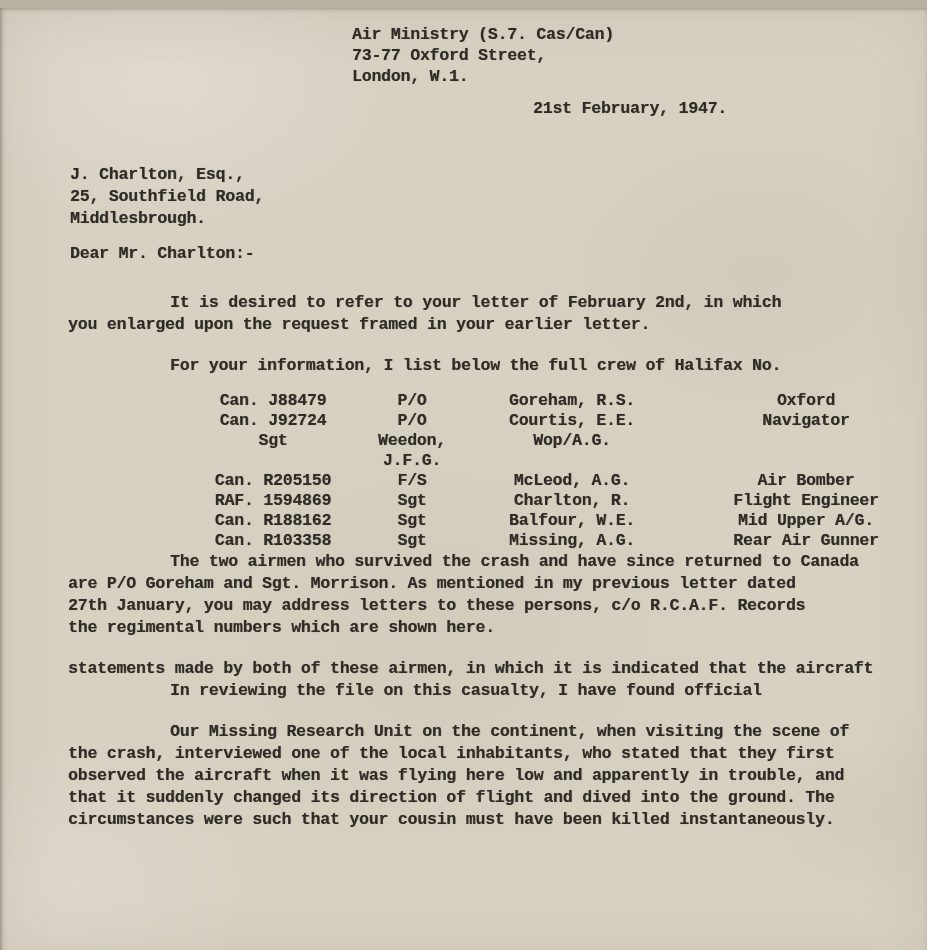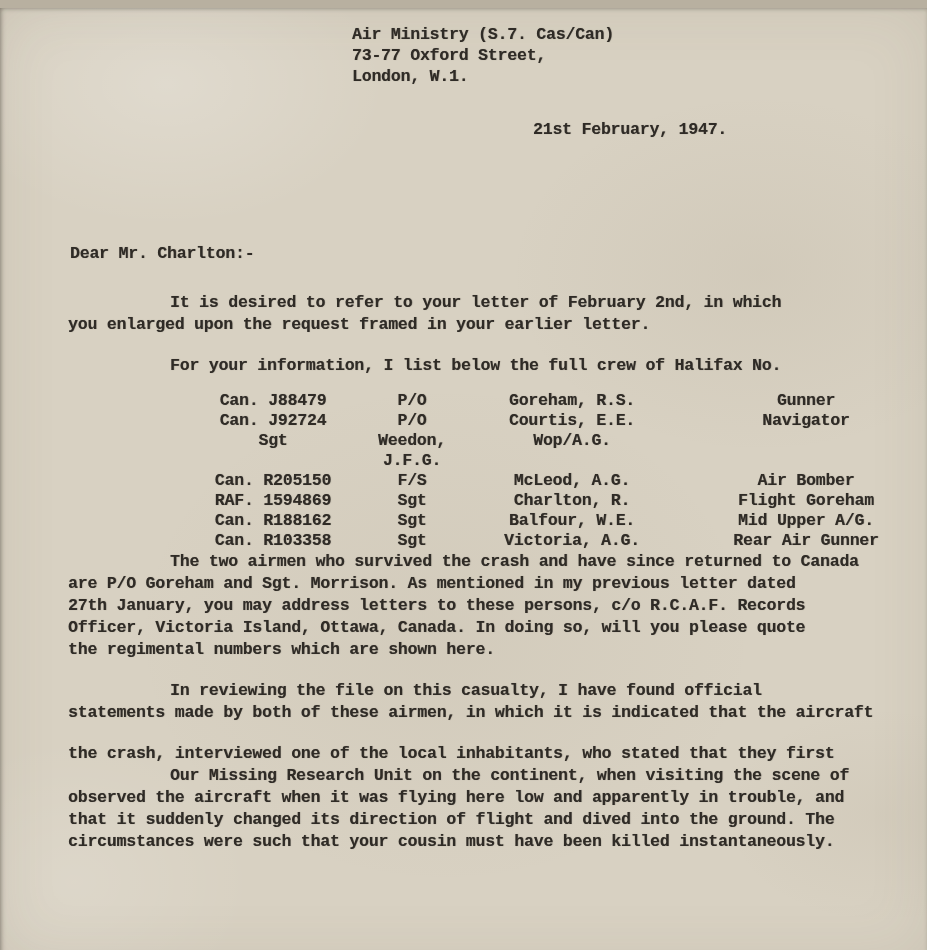--- a/index.html
+++ b/index.html
@@ -20,21 +20,21 @@
       inset 0 2px 4px -1px rgba(70,65,55,0.30),
       inset 0 0 60px rgba(100,90,70,0.10);
     font-family:"Liberation Mono","DejaVu Sans Mono",monospace;
     font-weight:700;
     font-size:16.5px;
     letter-spacing:-0.2px;
     color:#2f2b26;
     text-shadow:0.4px 0.4px 0.7px rgba(47,43,38,0.55);
   }
   .sender{position:absolute;left:352px;top:16px;line-height:21px;}
-  .date{position:absolute;left:533px;top:112px;}
+  .date{position:absolute;left:533px;top:91px;}
   .recipient{position:absolute;left:70px;top:156px;line-height:22px;}
   .salutation{position:absolute;left:70px;top:236px;}
   .body{position:absolute;left:68px;top:284px;width:846px;}
   .paragraph{line-height:22px;margin-top:19px;}
   .paragraph:first-child{margin-top:0;}
   .line.first{text-indent:102px;}
   .crew-table{margin:14px 0 0 100px;line-height:20px;}
   .crew-row{display:grid;grid-template-columns:210px 68px 252px auto;text-align:center;}
 </style>
 </head>
@@ -43,39 +43,44 @@
 <div class="page">
 
   <div class="sender">
     <div class="line">Air Ministry (S.7. Cas/Can)</div>
     <div class="line">73-77 Oxford Street,</div>
     <div class="line">London, W.1.</div>
   </div>
 
   <div class="date">21st February, 1947.</div>
 
+  <div class="recipient">
+    <div class="line">J. Charlton, Esq.,</div>
+    <div class="line">25, Southfield Road,</div>
+    <div class="line">Middlesbrough.</div>
+  </div>
 
   <div class="salutation">Dear Mr. Charlton:-</div>
 
   <div class="body">
     <div id="paras-before">
         <div class="paragraph">
           <div class="line first">It is desired to refer to your letter of February 2nd, in which</div>
           <div class="line">you enlarged upon the request framed in your earlier letter.</div>
         </div>
         <div class="paragraph">
           <div class="line first">For your information, I list below the full crew of Halifax No.</div>
         </div>
       </div>
     <div id="crew-table" class="crew-table">
         <div class="crew-row">
           <span>Can. J88479</span>
           <span>P/O</span>
           <span>Goreham, R.S.</span>
-          <span>Gunner</span>
+          <span>Oxford</span>
         </div>
         <div class="crew-row">
           <span>Can. J92724</span>
           <span>P/O</span>
           <span>Courtis, E.E.</span>
           <span>Navigator</span>
         </div>
         <div class="crew-row">
           <span>Sgt</span>
           <span>Weedon, J.F.G.</span>
@@ -84,50 +89,49 @@
         <div class="crew-row">
           <span>Can. R205150</span>
           <span>F/S</span>
           <span>McLeod, A.G.</span>
           <span>Air Bomber</span>
         </div>
         <div class="crew-row">
           <span>RAF. 1594869</span>
           <span>Sgt</span>
           <span>Charlton, R.</span>
-          <span>Flight Goreham</span>
+          <span>Flight Engineer</span>
         </div>
         <div class="crew-row">
           <span>Can. R188162</span>
           <span>Sgt</span>
           <span>Balfour, W.E.</span>
           <span>Mid Upper A/G.</span>
         </div>
         <div class="crew-row">
           <span>Can. R103358</span>
           <span>Sgt</span>
-          <span>Victoria, A.G.</span>
+          <span>Missing, A.G.</span>
           <span>Rear Air Gunner</span>
         </div>
       </div>
     <div id="paras-after">
         <div class="paragraph">
           <div class="line first">The two airmen who survived the crash and have since returned to Canada</div>
           <div class="line">are P/O Goreham and Sgt. Morrison.  As mentioned in my previous letter dated</div>
           <div class="line">27th January, you may address letters to these persons, c/o R.C.A.F. Records</div>
-          <div class="line">Officer, Victoria Island, Ottawa, Canada.  In doing so, will you please quote</div>
           <div class="line">the regimental numbers which are shown here.</div>
         </div>
         <div class="paragraph">
+          <div class="line">statements made by both of these airmen, in which it is indicated that the aircraft</div>
           <div class="line first">In reviewing the file on this casualty, I have found official</div>
-          <div class="line">statements made by both of these airmen, in which it is indicated that the aircraft</div>
         </div>
         <div class="paragraph">
+          <div class="line first">Our Missing Research Unit on the continent, when visiting the scene of</div>
           <div class="line">the crash, interviewed one of the local inhabitants, who stated that they first</div>
-          <div class="line first">Our Missing Research Unit on the continent, when visiting the scene of</div>
           <div class="line">observed the aircraft when it was flying here low and apparently in trouble, and</div>
           <div class="line">that it suddenly changed its direction of flight and dived into the ground.  The</div>
           <div class="line">circumstances were such that your cousin must have been killed instantaneously.</div>
         </div>
       </div>
   </div>
 
 </div>
 
 </body></html>

